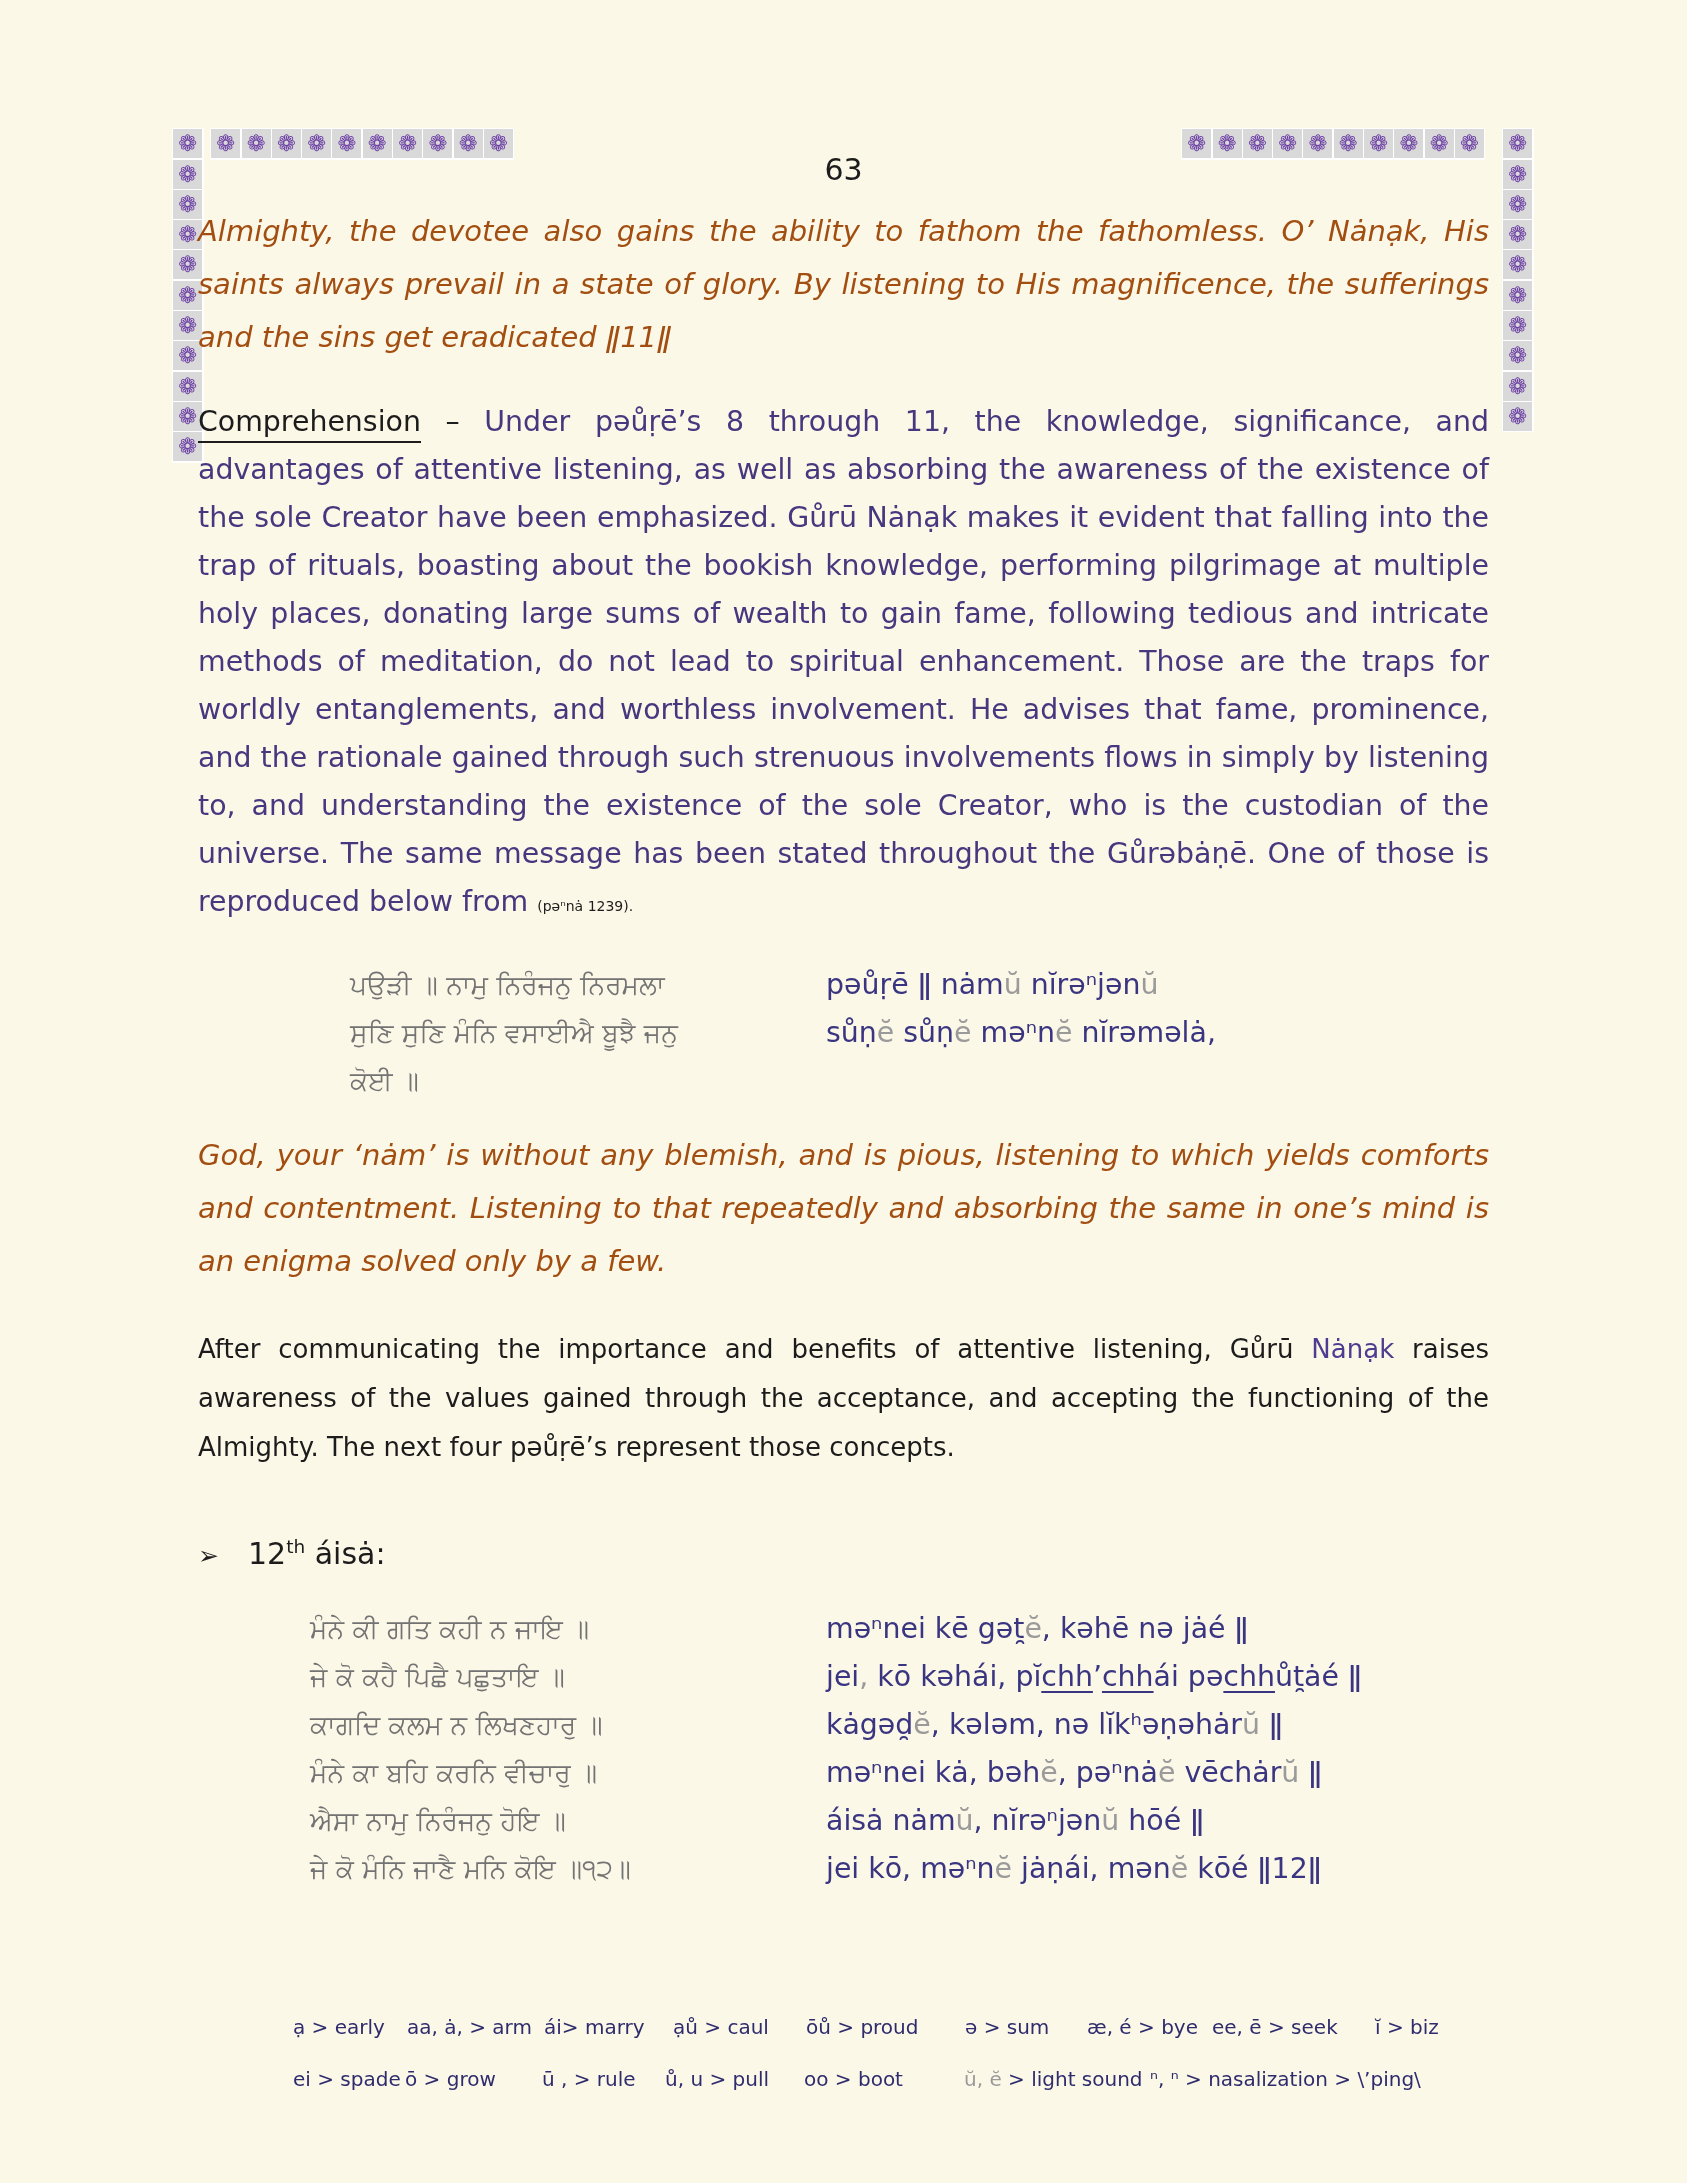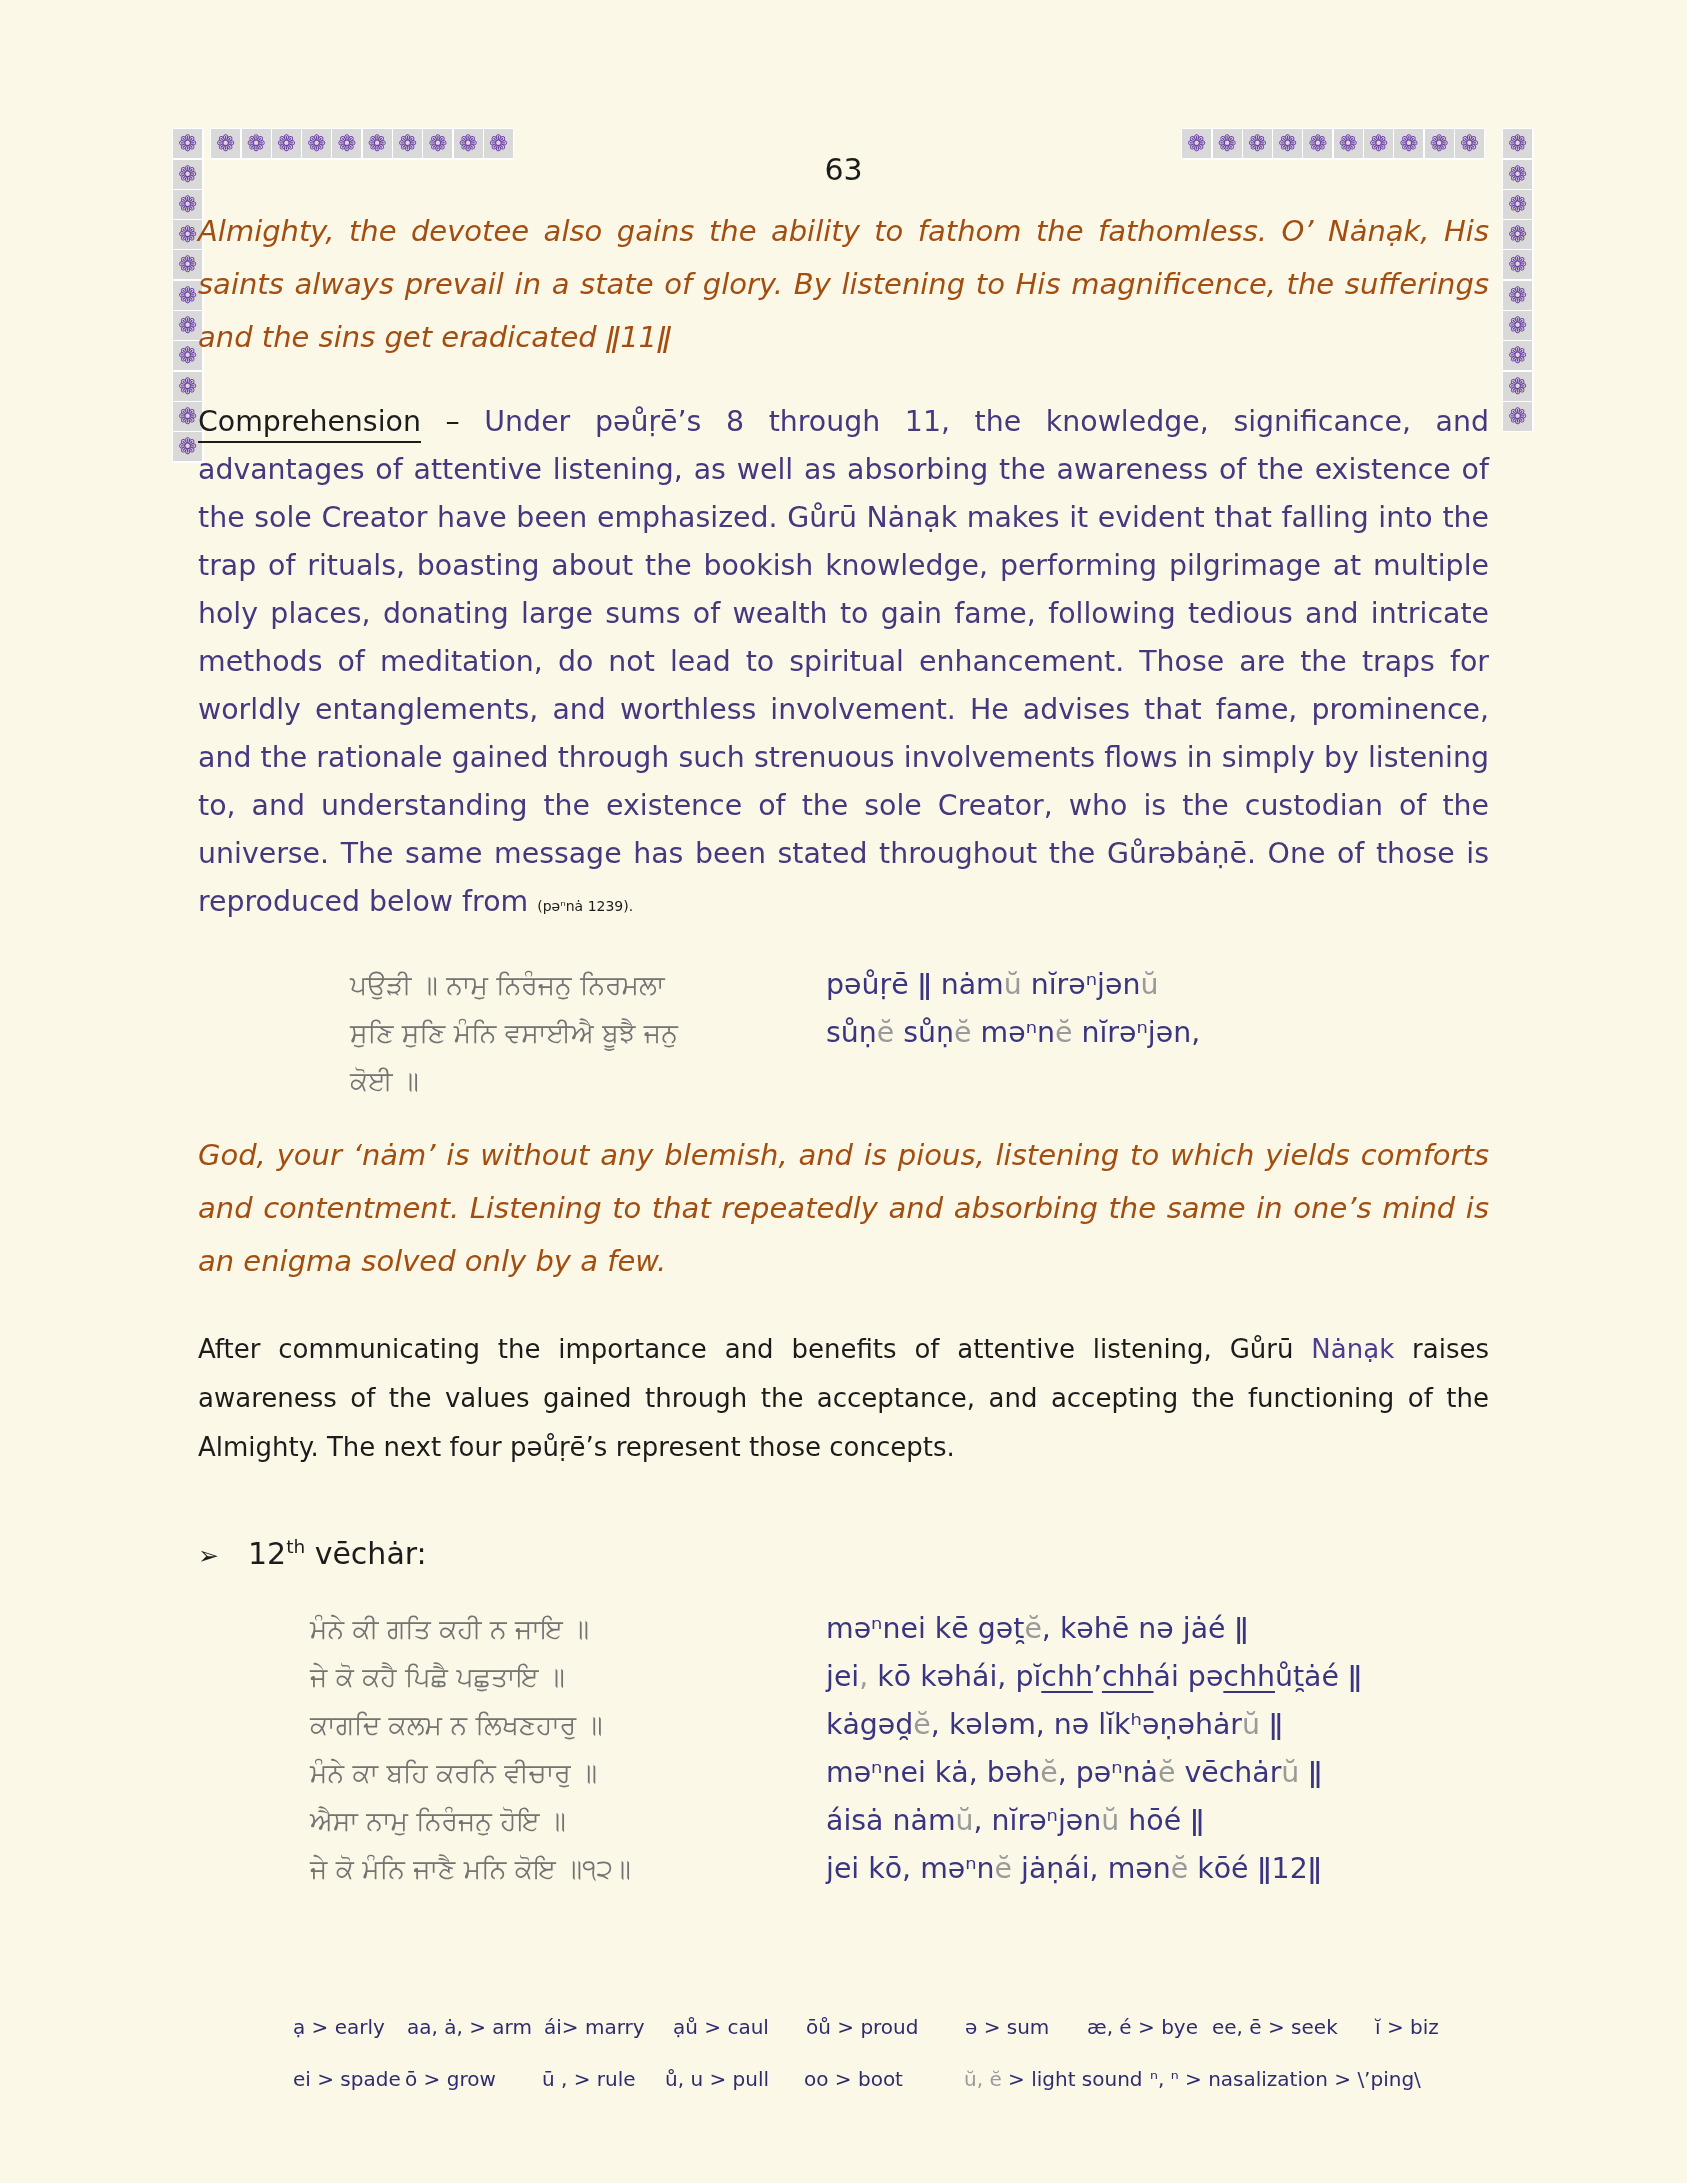--- a/index.html
+++ b/index.html
@@ -178,32 +178,32 @@
 
     <p class="comp"><span class="head">Comprehension</span><span class="dash"> – </span><span>Under pəůṛē’s 8 through 11, the knowledge, significance, and advantages of attentive listening, as well as absorbing the awareness of the existence of the sole Creator have been emphasized. Gůrū Nȧnạk makes it evident that falling into the trap of rituals, boasting about the bookish knowledge, performing pilgrimage at multiple holy places, donating large sums of wealth to gain fame, following tedious and intricate methods of meditation, do not lead to spiritual enhancement. Those are the traps for worldly entanglements, and worthless involvement. He advises that fame, prominence, and the rationale gained through such strenuous involvements flows in simply by listening to, and understanding the existence of the sole Creator, who is the custodian of the universe. The same message has been stated throughout the Gůrəbȧṇē. One of those is reproduced below from </span><span class="cite">(pəⁿnȧ 1239).</span></p>
 
     <div class="verse v1">
       <div class="vrow">
         <div class="gurmukhi">ਪਉੜੀ ॥ ਨਾਮੁ ਨਿਰੰਜਨੁ ਨਿਰਮਲਾ</div>
         <div class="translit"><span>pəůṛē ǁ nȧm</span><span class="muted">ŭ</span><span>  nĭrəⁿjən</span><span class="muted">ŭ</span></div>
       </div>
       <div class="vrow">
         <div class="gurmukhi">ਸੁਣਿ ਸੁਣਿ ਮੰਨਿ ਵਸਾਈਐ ਬੂਝੈ ਜਨੁ</div>
-        <div class="translit"><span>sůṇ</span><span class="muted">ĕ</span><span> sůṇ</span><span class="muted">ĕ</span><span> məⁿn</span><span class="muted">ĕ</span><span> nĭrəⁿjən,</span></div>
+        <div class="translit"><span>sůṇ</span><span class="muted">ĕ</span><span> sůṇ</span><span class="muted">ĕ</span><span> məⁿn</span><span class="muted">ĕ</span><span> nĭrəməlȧ,</span></div>
       </div>
       <div class="vrow">
         <div class="gurmukhi">ਕੋਈ ॥</div>
       </div>
     </div>
 
     <p class="brown quote">God, your ‘nȧm’ is without any blemish, and is pious, listening to which yields comforts and contentment. Listening to that repeatedly and absorbing the same in one’s mind is an enigma solved only by a few.</p>
 
     <p class="after"><span>After communicating the importance and benefits of attentive listening, Gůrū </span><span style="color: rgb(76, 61, 144);">Nȧnạk</span><span> raises awareness of the values gained through the acceptance, and accepting the functioning of the Almighty. The next four pəůṛē’s represent those concepts.</span></p>
 
-    <div class="h12"><span class="bullet">➢</span><span>12</span><sup>th</sup><span> vēchȧr:</span></div>
+    <div class="h12"><span class="bullet">➢</span><span>12</span><sup>th</sup><span> áisȧ:</span></div>
 
     <div class="verse v2">
       <div class="vrow">
         <div class="gurmukhi">ਮੰਨੇ ਕੀ ਗਤਿ ਕਹੀ ਨ ਜਾਇ ॥</div>
         <div class="translit"><span>məⁿnei kē gət̯</span><span class="muted">ĕ</span><span>,  kəhē  nə  jȧé ǁ</span></div>
       </div>
       <div class="vrow">
         <div class="gurmukhi">ਜੇ ਕੋ ਕਹੈ ਪਿਛੈ ਪਛੁਤਾਇ ॥</div>
         <div class="translit"><span>jei</span><span class="muted">,</span><span> kō  kəhái,  pĭ</span><span class="uline">chh</span><span>’</span><span class="uline">chh</span><span>ái pə</span><span class="uline">chh</span><span>ůt̯ȧé ǁ</span></div>
       </div>

